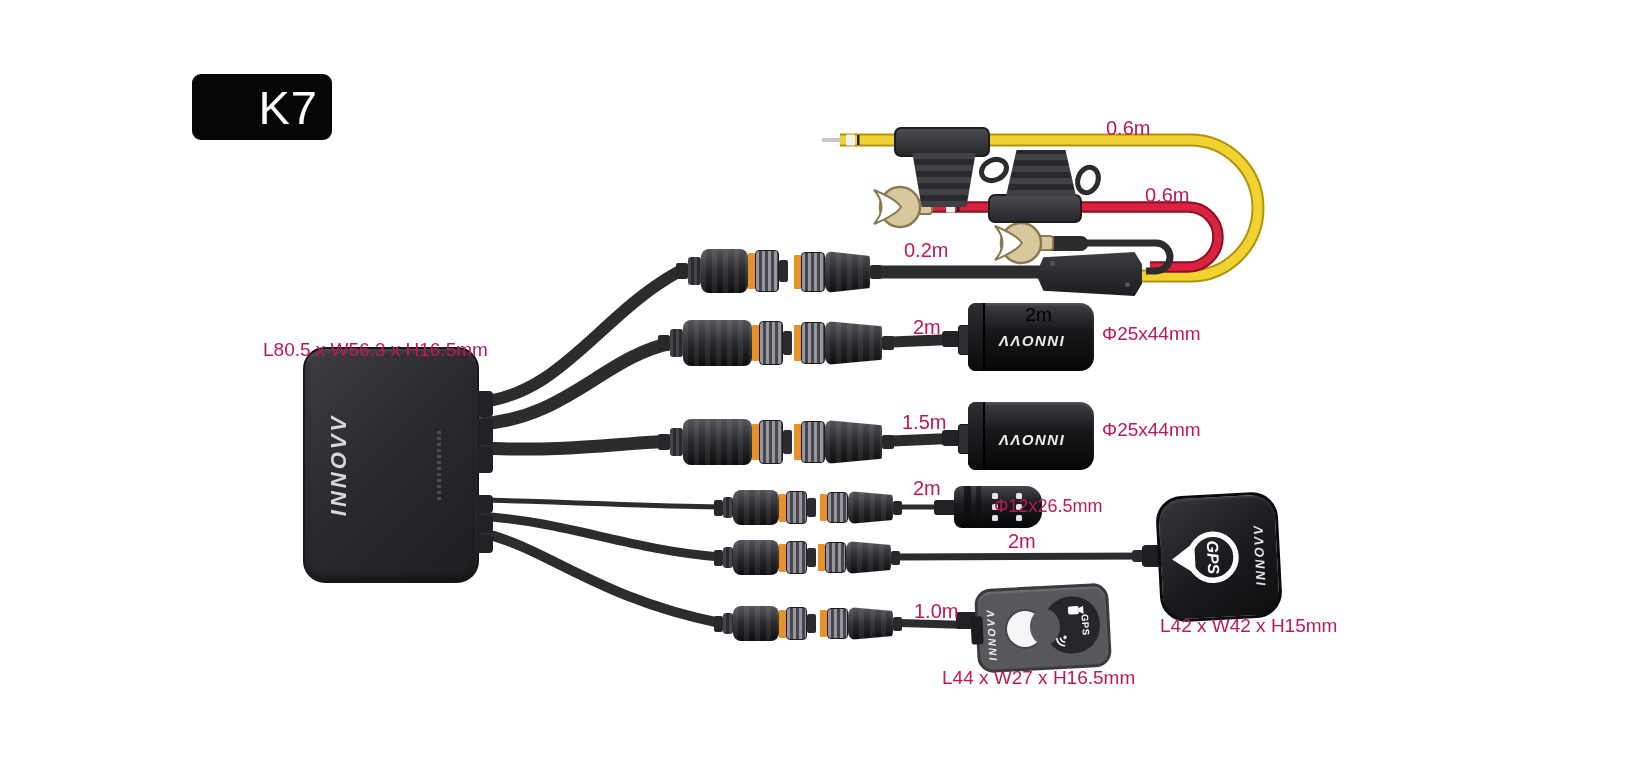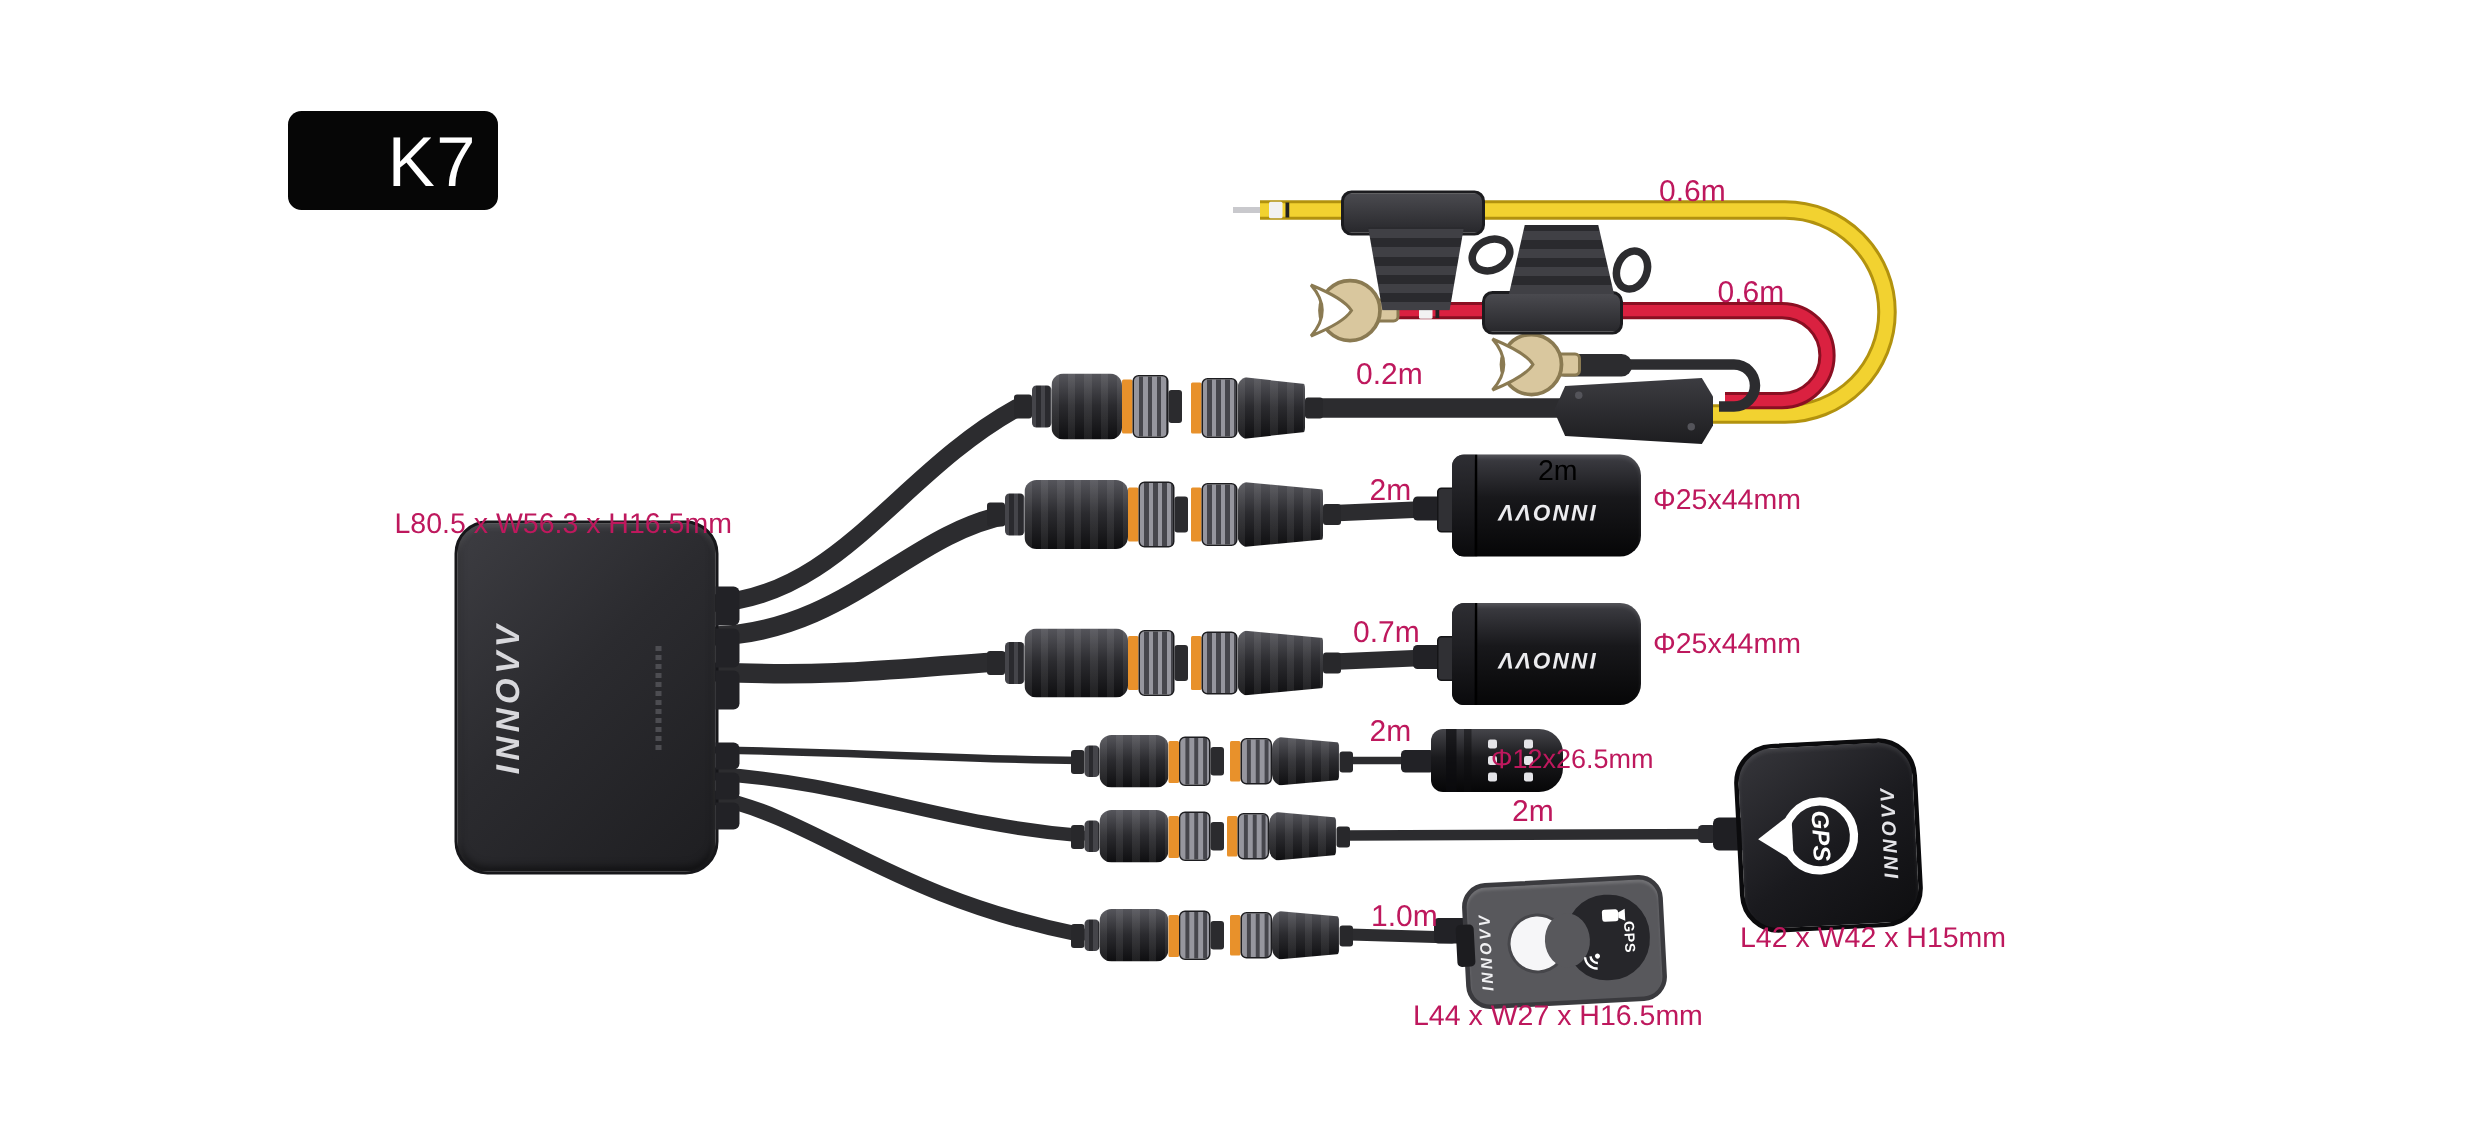--- a/index.html
+++ b/index.html
@@ -324,21 +324,21 @@
         <path d="M10 2 A8.5 8.5 0 0 1 10 14" fill="none" stroke="#fff" stroke-width="1.7"></path>
       </svg>
     </div>
   </div>
 
   <span class="lbl" style="left:1106px;top:117px;">0.6m</span>
   <span class="lbl" style="left:1145px;top:184px;">0.6m</span>
   <span class="lbl" style="left:904px;top:239px;">0.2m</span>
   <span class="lbl" style="left:913px;top:316px;">2m</span>
   <span class="lbl dim" style="left:1102px;top:324px;">Φ25x44mm</span>
-  <span class="lbl" style="left:902px;top:411px;">0.7m</span>
+  <span class="lbl" style="left:902px;top:411px;">1.5m</span>
   <span class="lbl dim" style="left:1102px;top:420px;">Φ25x44mm</span>
   <span class="lbl" style="left:913px;top:477px;">2m</span>
   <span class="lbl dim-sm" style="left:994px;top:497px;">Φ12x26.5mm</span>
   <span class="lbl" style="left:1008px;top:530px;">2m</span>
   <span class="lbl dim" style="left:1160px;top:616px;">L42 x W42 x H15mm</span>
   <span class="lbl" style="left:914px;top:600px;">1.0m</span>
   <span class="lbl dim" style="left:942px;top:668px;">L44 x W27 x H16.5mm</span>
 
 </div>
 

